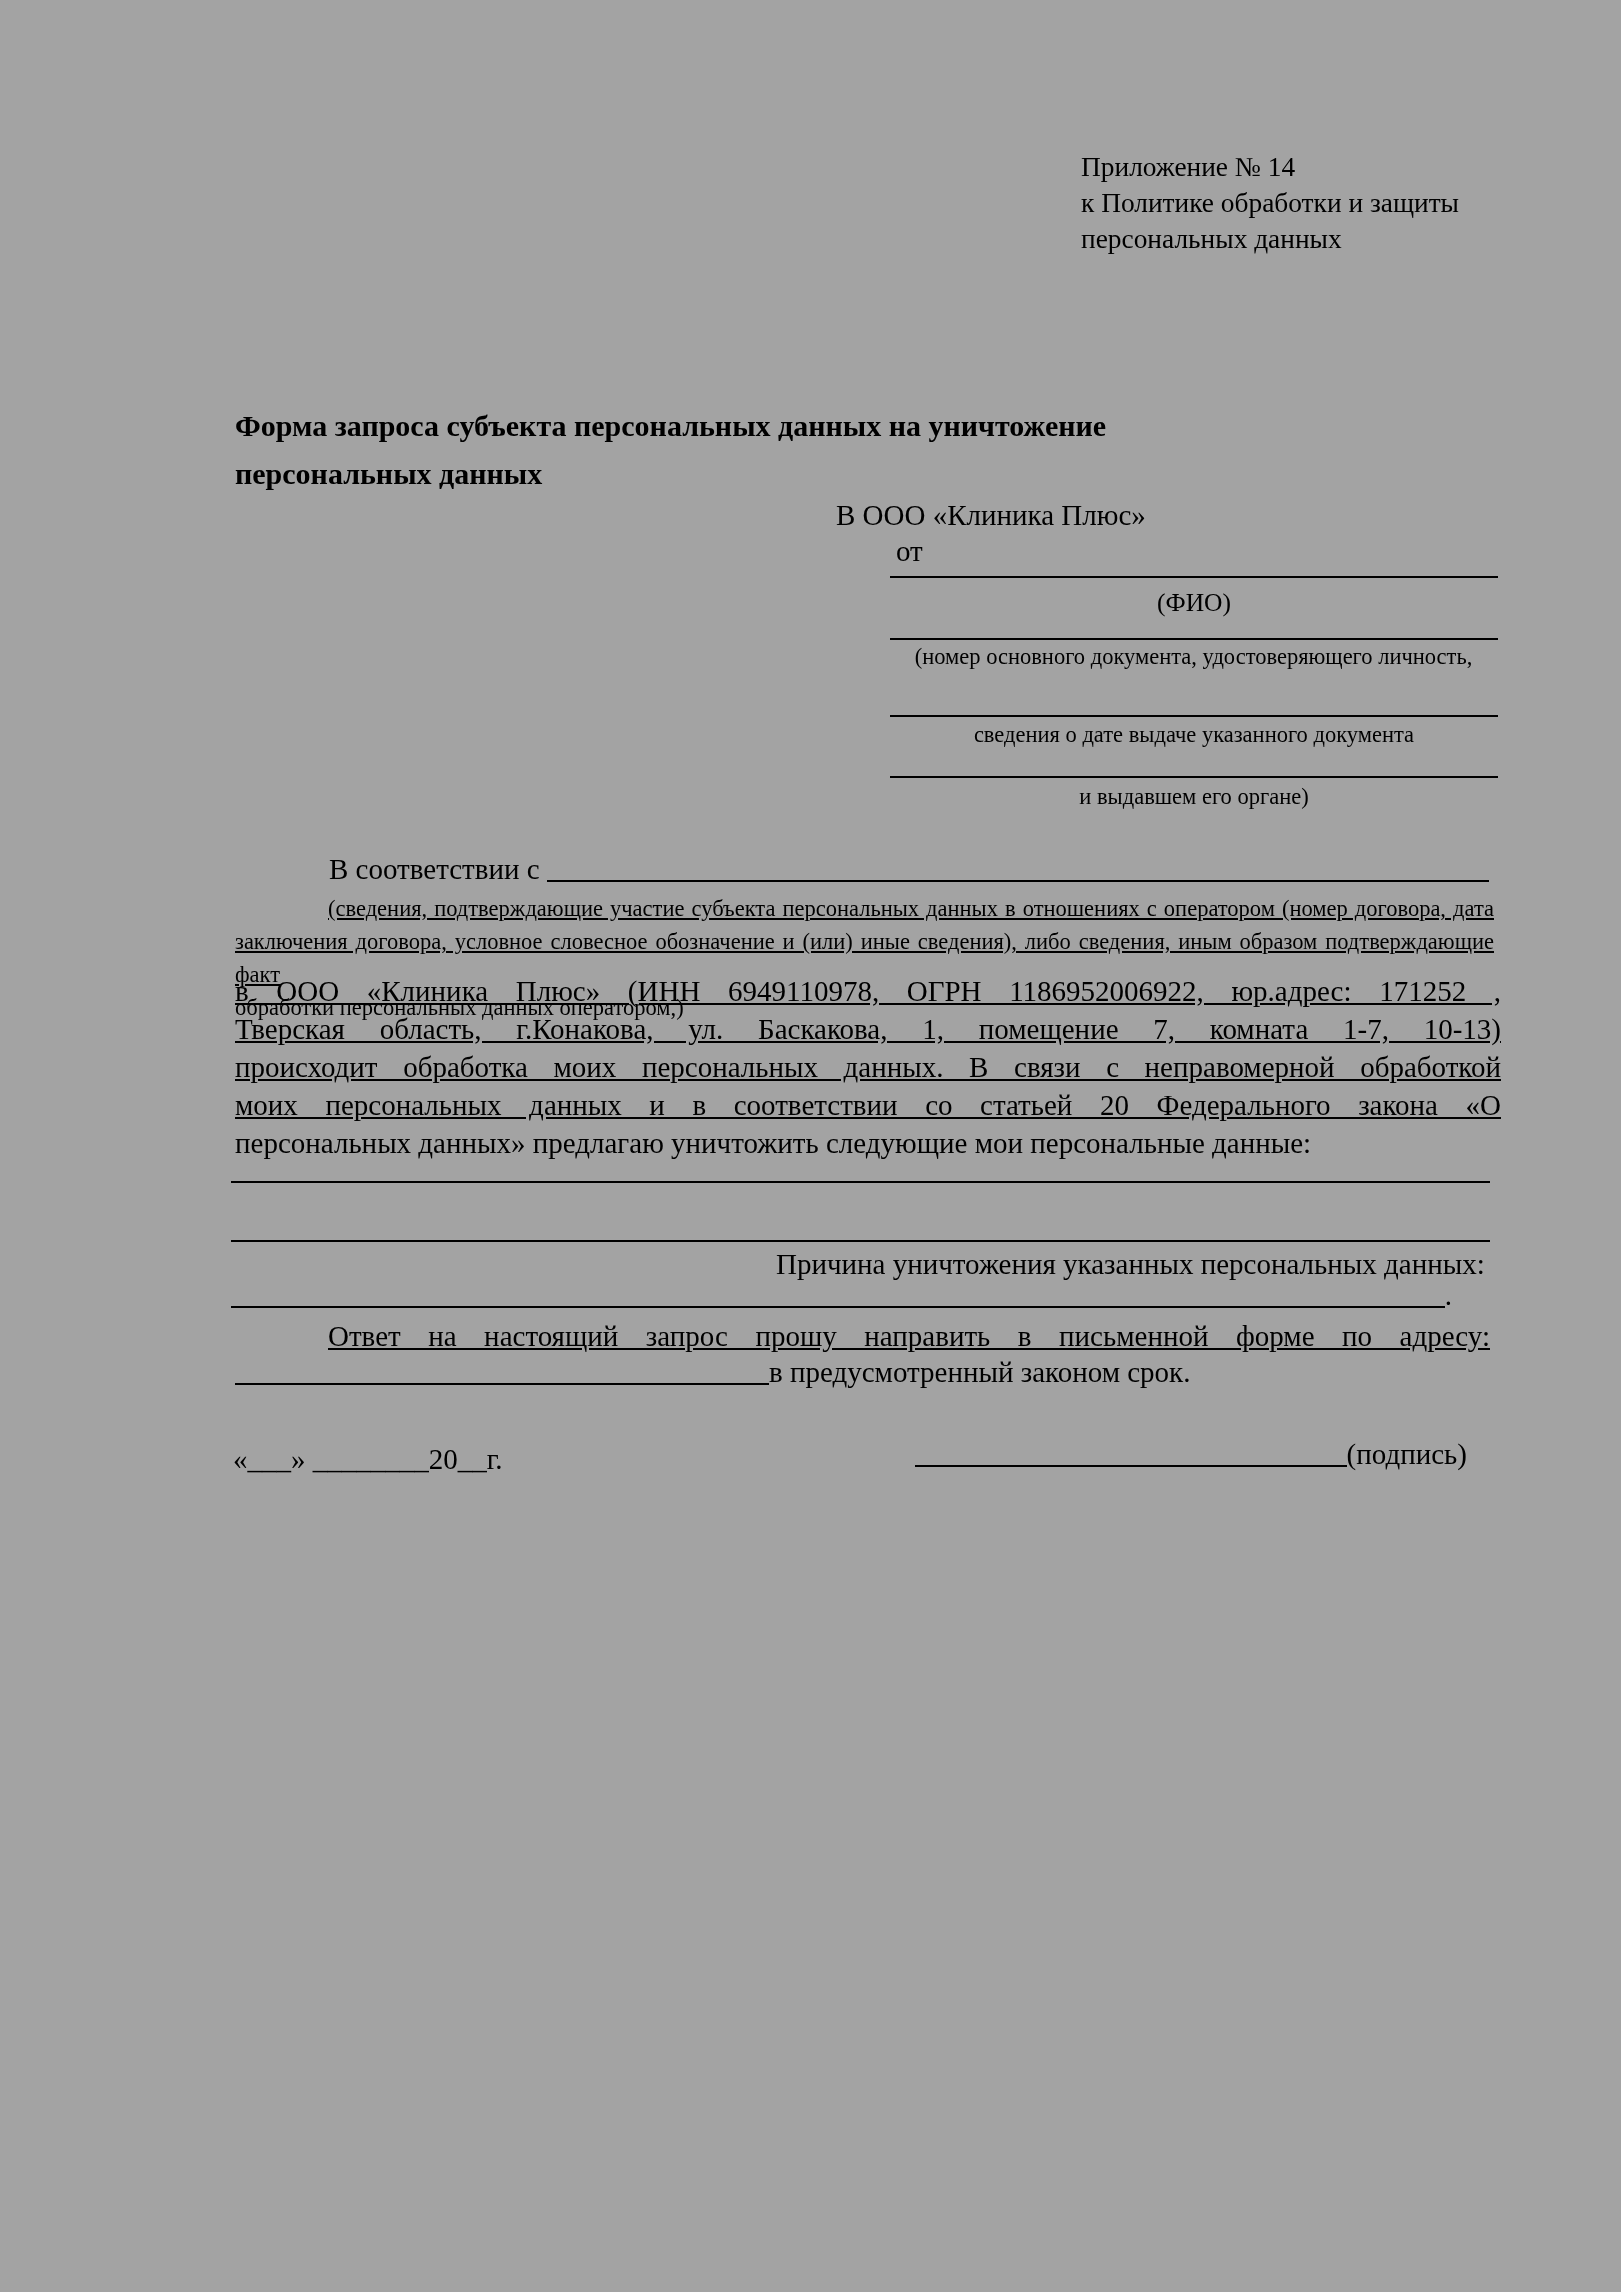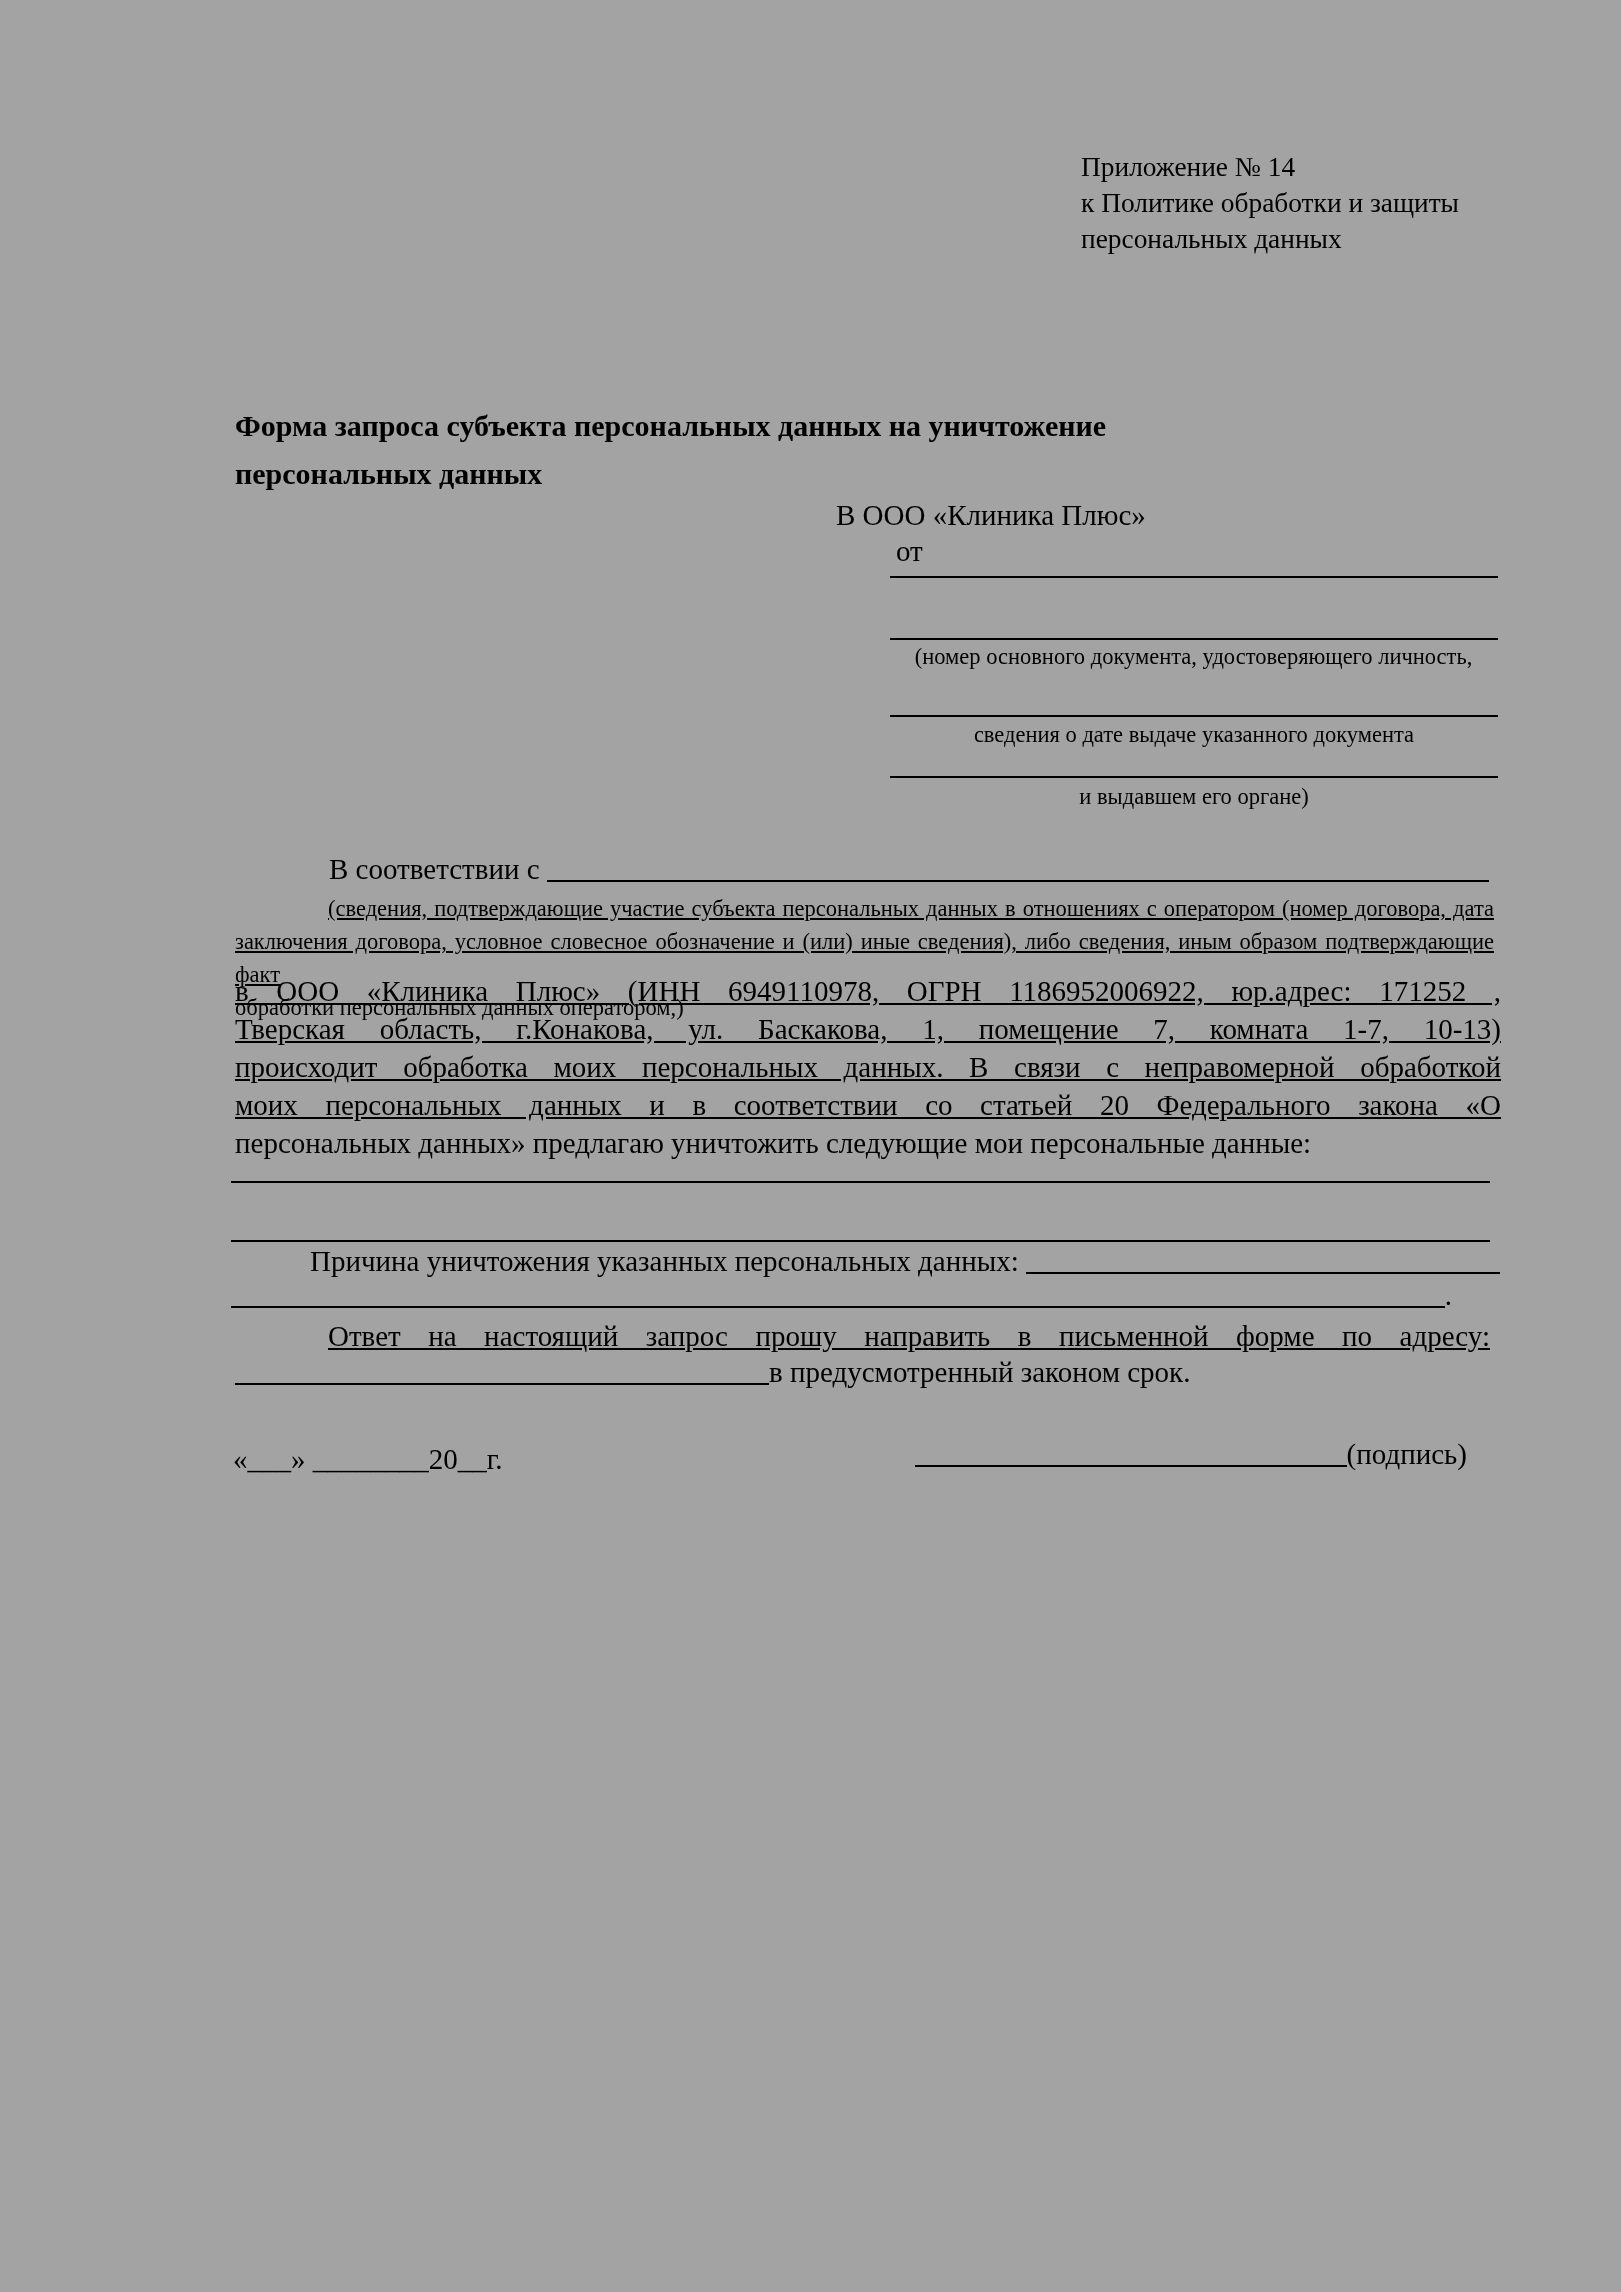--- a/index.html
+++ b/index.html
@@ -40,20 +40,21 @@
 
   <div class="abs title" style="left:235px;top:402px;width:1255px;">
     <div>Форма запроса субъекта персональных данных на уничтожение</div>
     <div>персональных данных</div>
   </div>
 
   <div class="abs t30" style="left:836px;top:496px;">В ООО «Клиника Плюс»</div>
   <div class="abs t30" style="left:896px;top:532px;">от</div>
 
   <div class="abs fieldline" style="left:890px;top:576px;width:608px;"></div>
+  <div class="abs cap t26" style="left:890px;top:588px;width:608px;">(ФИО)</div>
 
   <div class="abs fieldline" style="left:890px;top:638px;width:608px;"></div>
   <div class="abs cap t23" style="left:880px;top:640px;width:627px;">(номер основного документа, удостоверяющего личность,</div>
 
   <div class="abs fieldline" style="left:890px;top:715px;width:608px;"></div>
   <div class="abs cap t23" style="left:890px;top:718px;width:608px;">сведения о дате выдаче указанного документа</div>
 
   <div class="abs fieldline" style="left:890px;top:776px;width:608px;"></div>
   <div class="abs cap t23" style="left:890px;top:780px;width:608px;">и выдавшем его органе)</div>
 
@@ -72,21 +73,21 @@
     <div class="jline">в ООО «Клиника Плюс» (ИНН 6949110978, ОГРН 1186952006922, юр.адрес: 171252 ,</div>
     <div class="jline">Тверская область, г.Конакова, ул. Баскакова, 1, помещение 7, комната 1-7, 10-13)</div>
     <div class="jline">происходит обработка моих персональных данных. В связи с неправомерной обработкой</div>
     <div class="jline">моих персональных данных и в соответствии со статьей 20 Федерального закона «О</div>
     <div class="jline-last">персональных данных» предлагаю уничтожить следующие мои персональные данные:</div>
   </div>
 
   <div class="abs thickline" style="left:231px;top:1181px;width:1259px;"></div>
   <div class="abs thickline" style="left:231px;top:1240px;width:1259px;"></div>
 
-  <div class="abs fillrow t30" style="left:248px;top:1245px;width:1252px;height:35px;padding-left:62px;box-sizing:border-box;">
+  <div class="abs fillrow t30" style="left:240px;top:1245px;width:1252px;height:35px;padding-left:62px;box-sizing:border-box;flex-direction:column;">
     <span class="lbl">Причина уничтожения указанных персональных данных: </span>
     <span class="ln"></span>
   </div>
   <div class="abs fillrow t30" style="left:231px;top:1279px;width:1221px;height:35px;">
     <span class="ln"></span>
     <span class="lbl">.</span>
   </div>
 
   <div class="abs fillrow t30" style="left:235px;top:1356px;width:1255px;height:35px;">
     <span class="ln2" style="width:534px;"></span>

